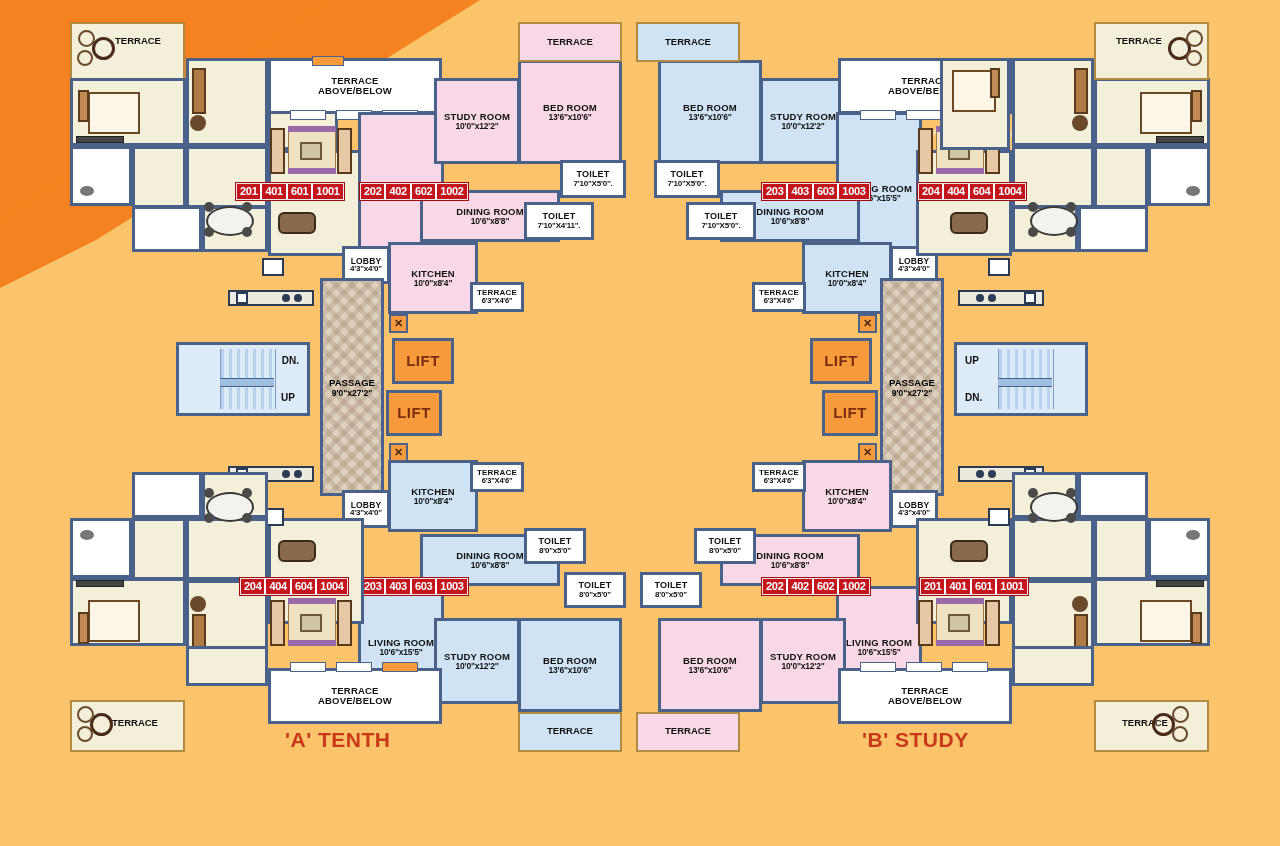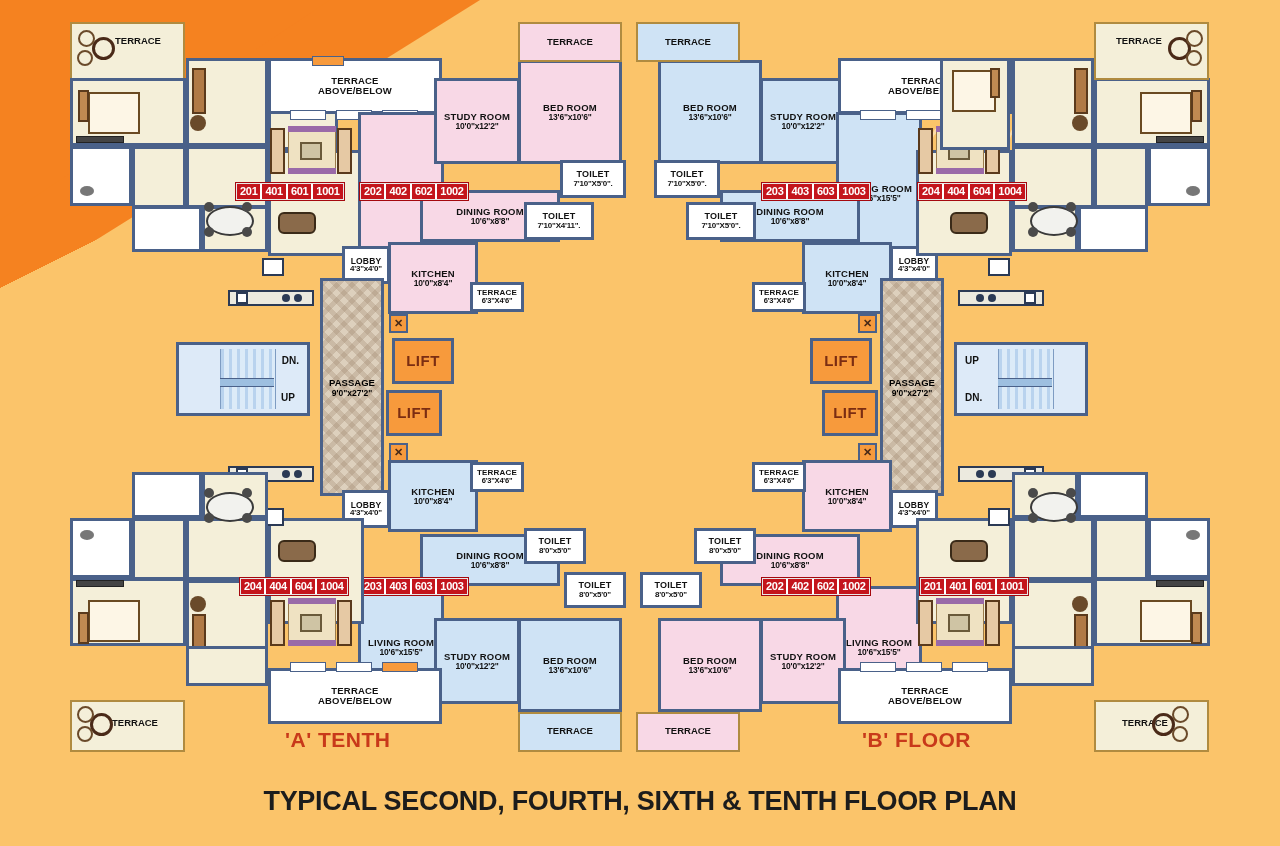--- a/index.html
+++ b/index.html
@@ -596,16 +596,15 @@
   <div class="ltring" style="left:1172px;top:726px;width:12px;height:12px;"></div>
 
   <div class="badge" style="left:920px;top:578px;">
     <span>201</span>
     <span>401</span>
     <span>601</span>
     <span>1001</span>
   </div>
 
   <div id="wing-a" style="left:285px;top:728px;">'A' TENTH</div>
-  <div id="wing-b" style="left:862px;top:728px;">'B' FLOOR</div>
-  <div id="plan-title">TYPICAL SECOND, FOURTH, SIXTH &amp; TENTH  FLOOR PLAN</div>
+  <div id="wing-b" style="left:862px;top:728px;">'B' STUDY</div>
 
 </div>
 
 </body></html>

